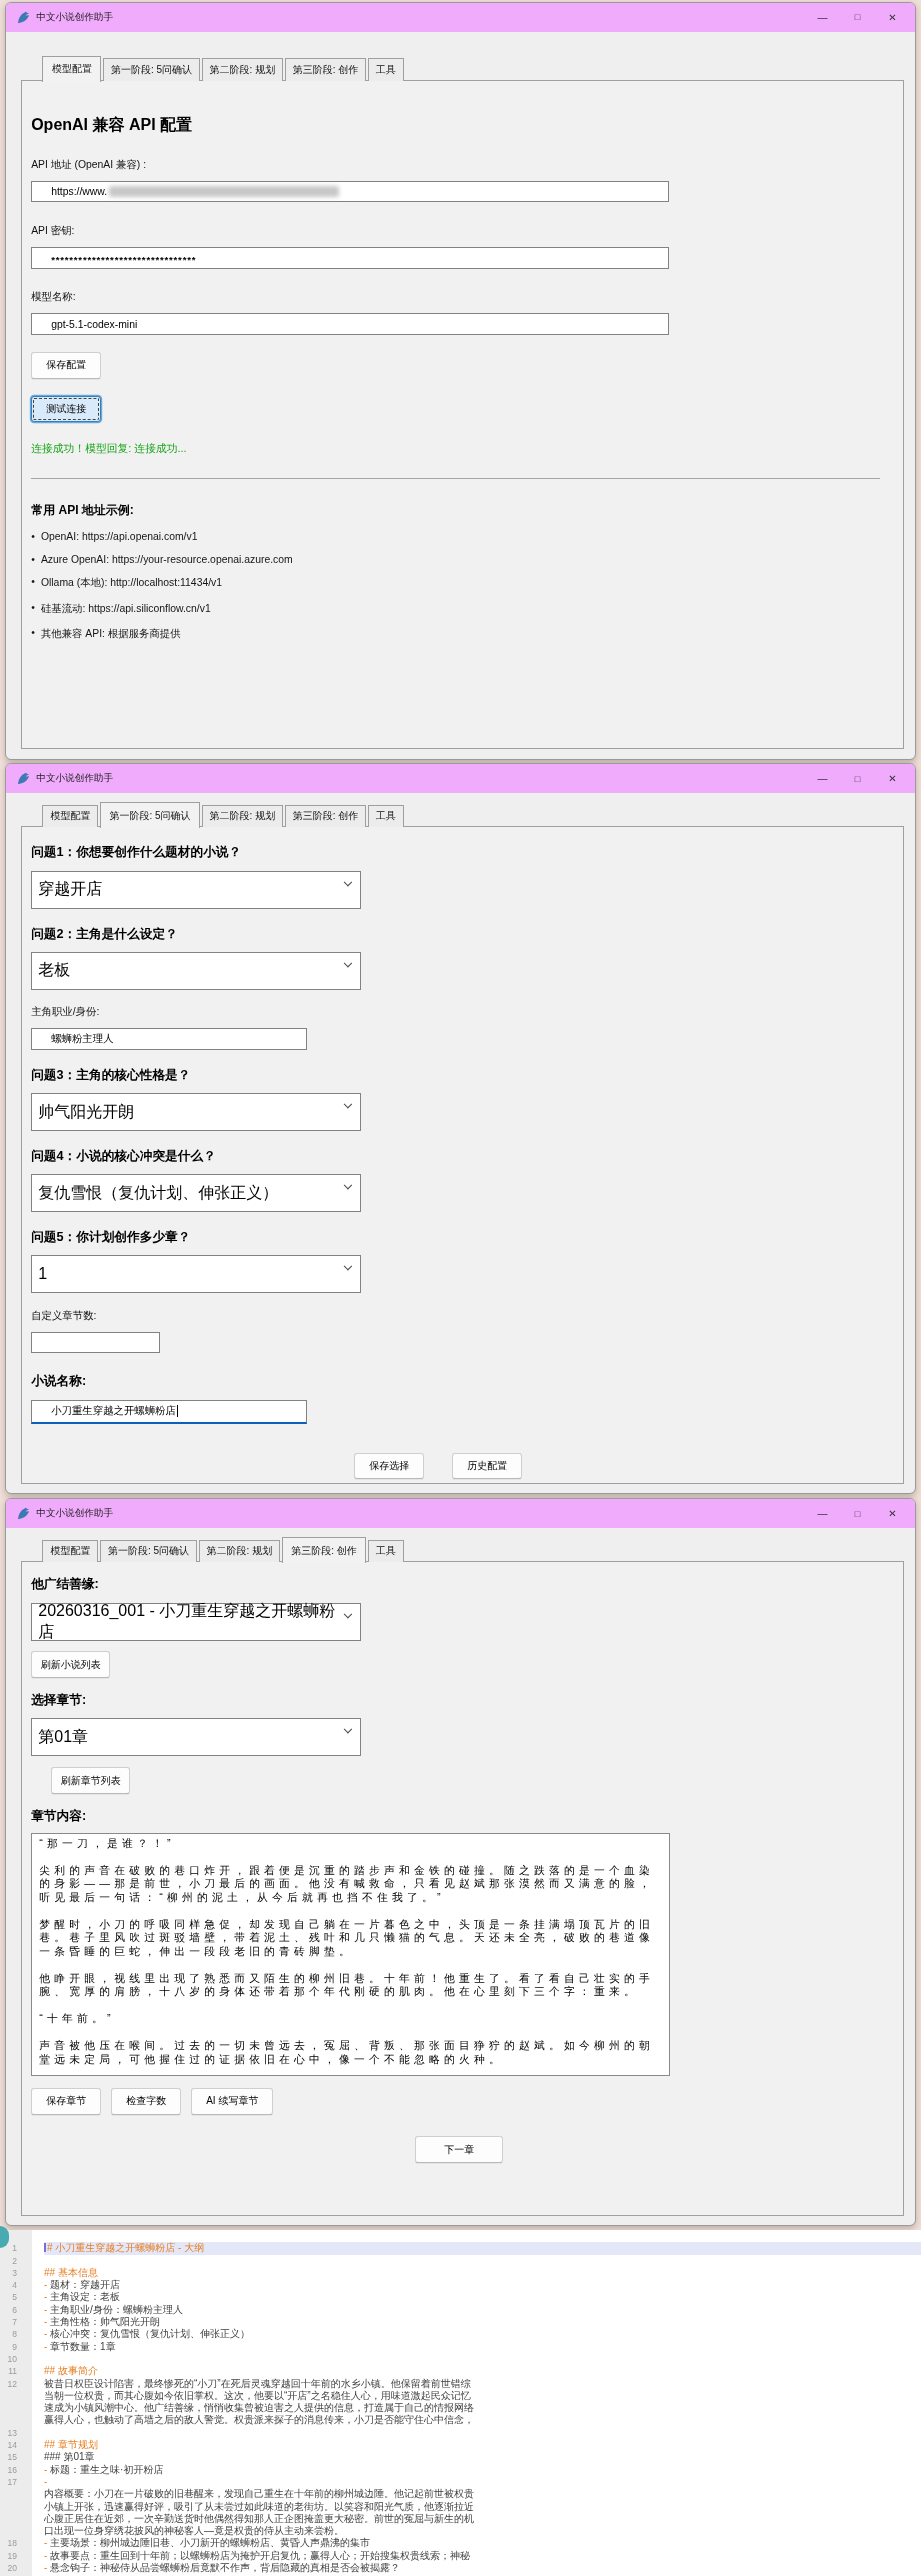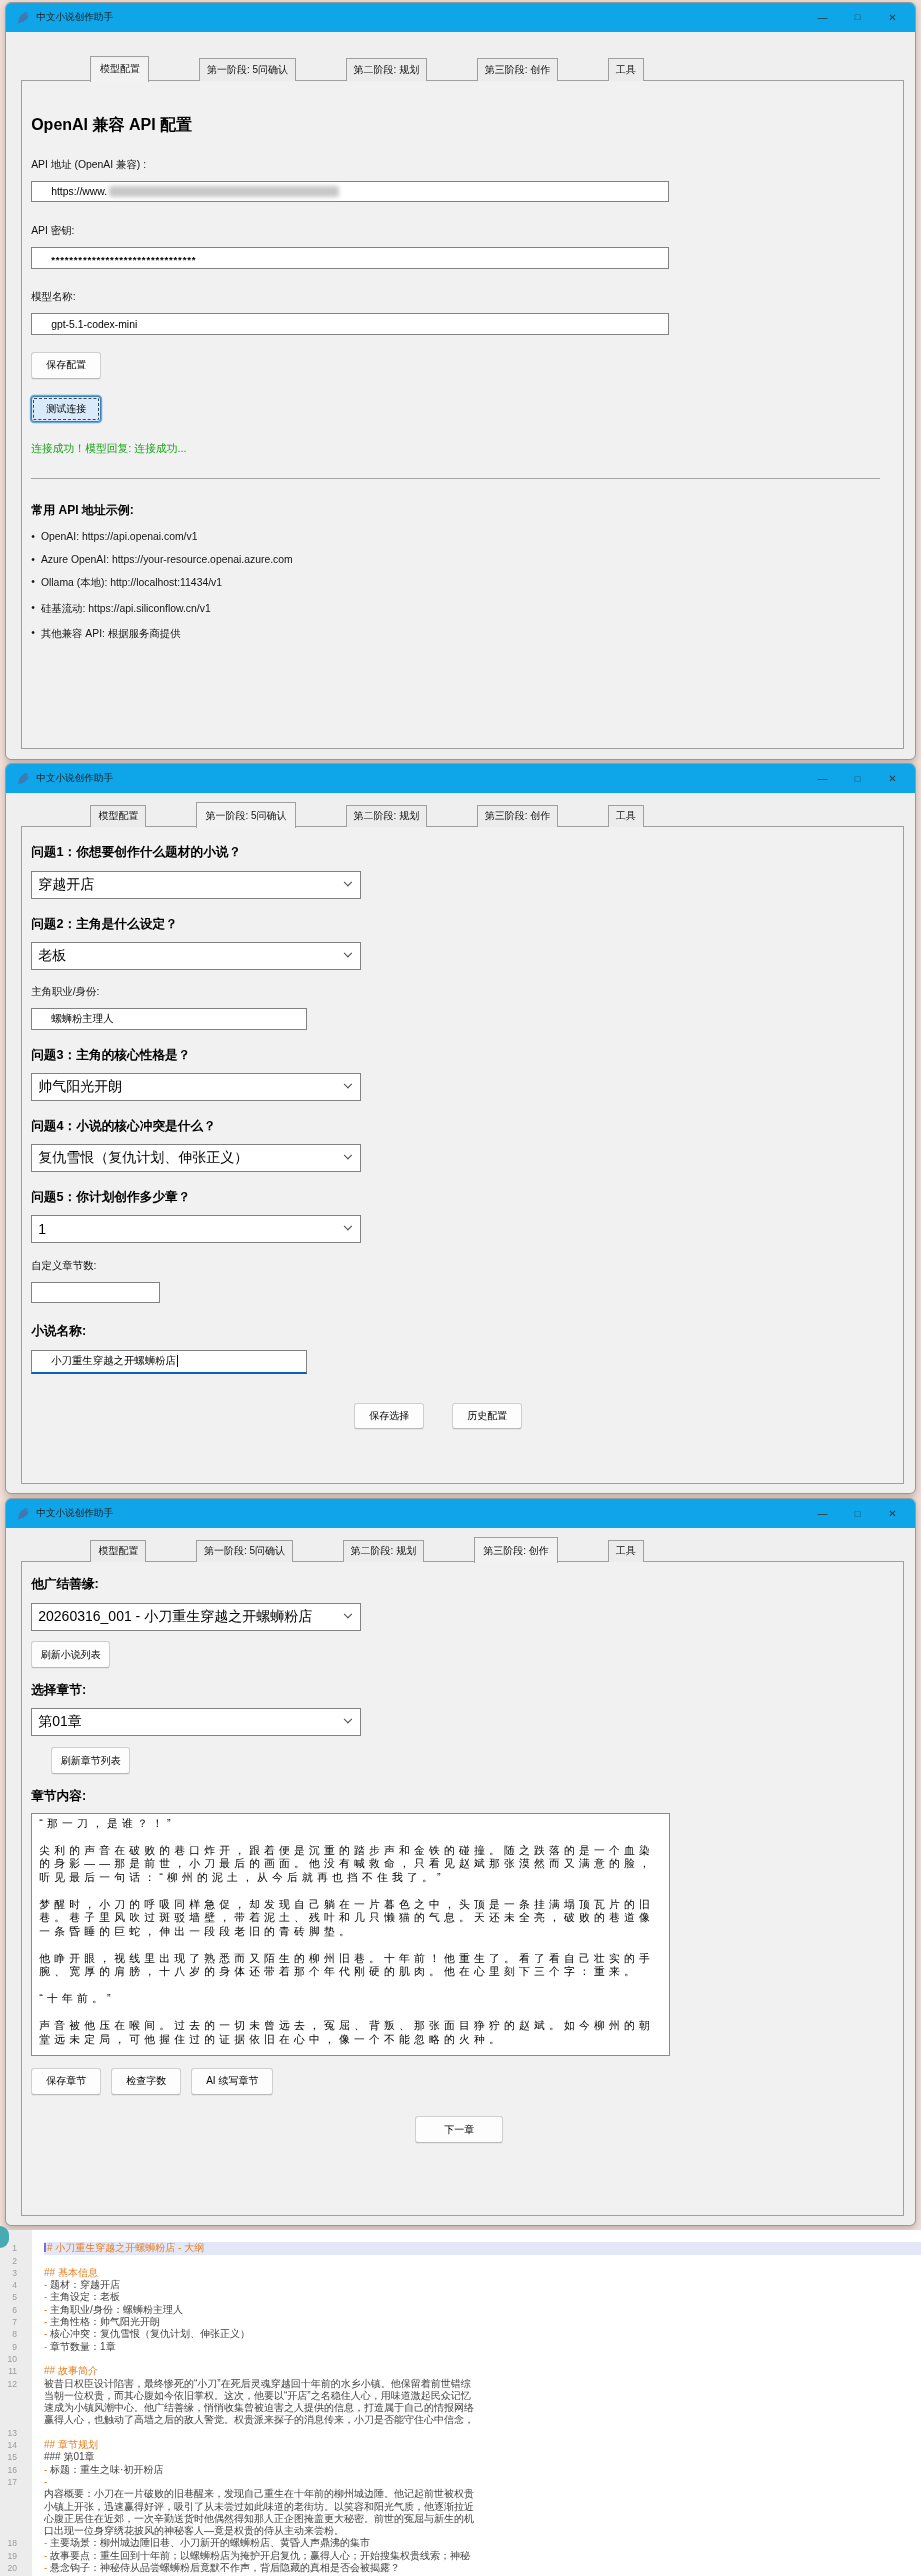--- a/index.html
+++ b/index.html
@@ -11,45 +11,45 @@
   }
   .window{
     position:absolute;left:4.6px;width:911px;
     background:#efefef;border:0.8px solid #9a9a9a;border-radius:6.1px;
     box-shadow:0 2.3px 7.7px rgba(0,0,0,.22);
     display:flex;flex-direction:column;overflow:hidden;box-sizing:border-box;
   }
   #win1{top:1.5px;height:758px;}
   #win2{top:763px;height:731px;}
   #win3{top:1498px;height:728px;}
-  .titlebar{height:29px;background:#0ea5e9;display:flex;align-items:center;padding:0 4.6px;flex:none;justify-content:space-between;}
+  .titlebar{height:29px;background:#f0abfc;display:flex;align-items:center;padding:0 4.6px;flex:none;justify-content:space-between;}
   .app-icon{width:13px;height:13px;margin:0 7px 0 6.1px;flex:none;}
   .title-text{font-size:9.6px;color:#1c1c1c;}
   .controls{margin-left:auto;display:flex;height:100%;}
   .ctrl{width:35px;height:100%;display:flex;align-items:center;justify-content:center;color:#333;font-size:10px;}
   .ctrl.max{font-size:9.2px;}
   .winbody{flex:1;display:flex;flex-direction:column;padding:0 10.8px 9.2px 15.4px;min-height:0;}
   .tabbar{display:flex;align-items:flex-end;margin:24.6px 0 0 21.5px;position:relative;z-index:2;}
-  .tab{background:#ececec;border:0.8px solid #9f9f9f;border-bottom:none;padding:3.8px 7px;font-size:10px;margin-right:1.5px;color:#111;white-space:nowrap;margin-left:48px;}
+  .tab{background:#ececec;border:0.8px solid #9f9f9f;border-bottom:none;padding:3.8px 7px;font-size:10px;margin-right:1.5px;color:#111;white-space:nowrap;}
   .tab.sel{background:#f2f2f2;padding:5.4px 8.5px;margin-bottom:-0.8px;}
   .panel{flex:1;border:0.8px solid #9f9f9f;background:#f1f1f1;padding:0 15.4px 10.8px 9.2px;overflow:hidden;margin-top:-0.8px;}
   .h1{font-size:16px;font-weight:bold;margin-top:34px;color:#000;}
   .h3{font-size:12px;font-weight:bold;margin-top:23px;color:#000;}
   .lbl{font-size:10.4px;margin-top:21.5px;color:#111;}
   .lbl2{font-size:10.4px;margin-top:15.4px;color:#111;}
   .q{font-size:12.7px;font-weight:bold;margin-top:17px;color:#000;}
   .input{background:#fff;border:0.8px solid #828282;height:21.5px;display:flex;align-items:center;
     padding:0 19px;font-size:10.4px;margin-top:9.2px;box-sizing:border-box;color:#000;}
   .w-lg{width:638px;} .w-md{width:276px;} .w-sm{width:129px;}
   .asterisks span{letter-spacing:0.8px;font-weight:bold;font-size:9.6px;padding-top:3.1px;}
   .redact{display:inline-block;width:230px;height:11.5px;background:#c7c7c7;border-radius:2.3px;filter:blur(2.3px);margin-left:1.5px;}
   .input-focus{border-bottom:2.3px solid #0b5fbd;height:24px;}
   .caret{display:inline-block;width:1.2px;height:12.3px;background:#000;margin-left:0.8px;}
-  .combo{position:relative;background:#fff;border:0.8px solid #828282;height:28px;display:flex;align-items:center;
-    width:330px;padding:0 21.5px 0 6.1px;font-size:14px;margin-top:9.2px;box-sizing:border-box;color:#000;}
+  .combo{position:relative;background:#fff;border:0.8px solid #828282;height:38px;display:flex;align-items:center;
+    width:330px;padding:0 21.5px 0 6.1px;font-size:16px;margin-top:9.2px;box-sizing:border-box;color:#000;}
   .chev{position:absolute;right:8.5px;top:7px;width:5.4px;height:5.4px;border-left:1.1px solid #4a4a4a;border-bottom:1.1px solid #4a4a4a;transform:rotate(-45deg);}
   .btn{display:inline-block;background:#fdfdfd;border:0.8px solid #cfcfcf;border-bottom-color:#b9b9b9;border-radius:3.1px;
     font-size:10px;padding:5.4px 14px;color:#000;box-shadow:0 0.8px 0.8px rgba(0,0,0,.05);white-space:nowrap;}
   .btn-focus{background:#d9eafa;border:0.8px solid #2f7fc1;box-shadow:0 0 0 1.2px #6fa8d6;outline:0.8px dashed #444;outline-offset:-3.1px;}
   .blockbtn{margin-top:17px;}
   .status-ok{color:#17a317;font-size:10.8px;margin-top:20px;}
   .sep{border-top:0.8px solid #a5a5a5;margin:21.5px 7.7px 0 0;}
   .examples{margin-top:12.3px;}
   .ex{font-size:10.4px;margin-top:11.5px;display:flex;color:#151515;}
   .ex .dot{margin-right:6.1px;}

